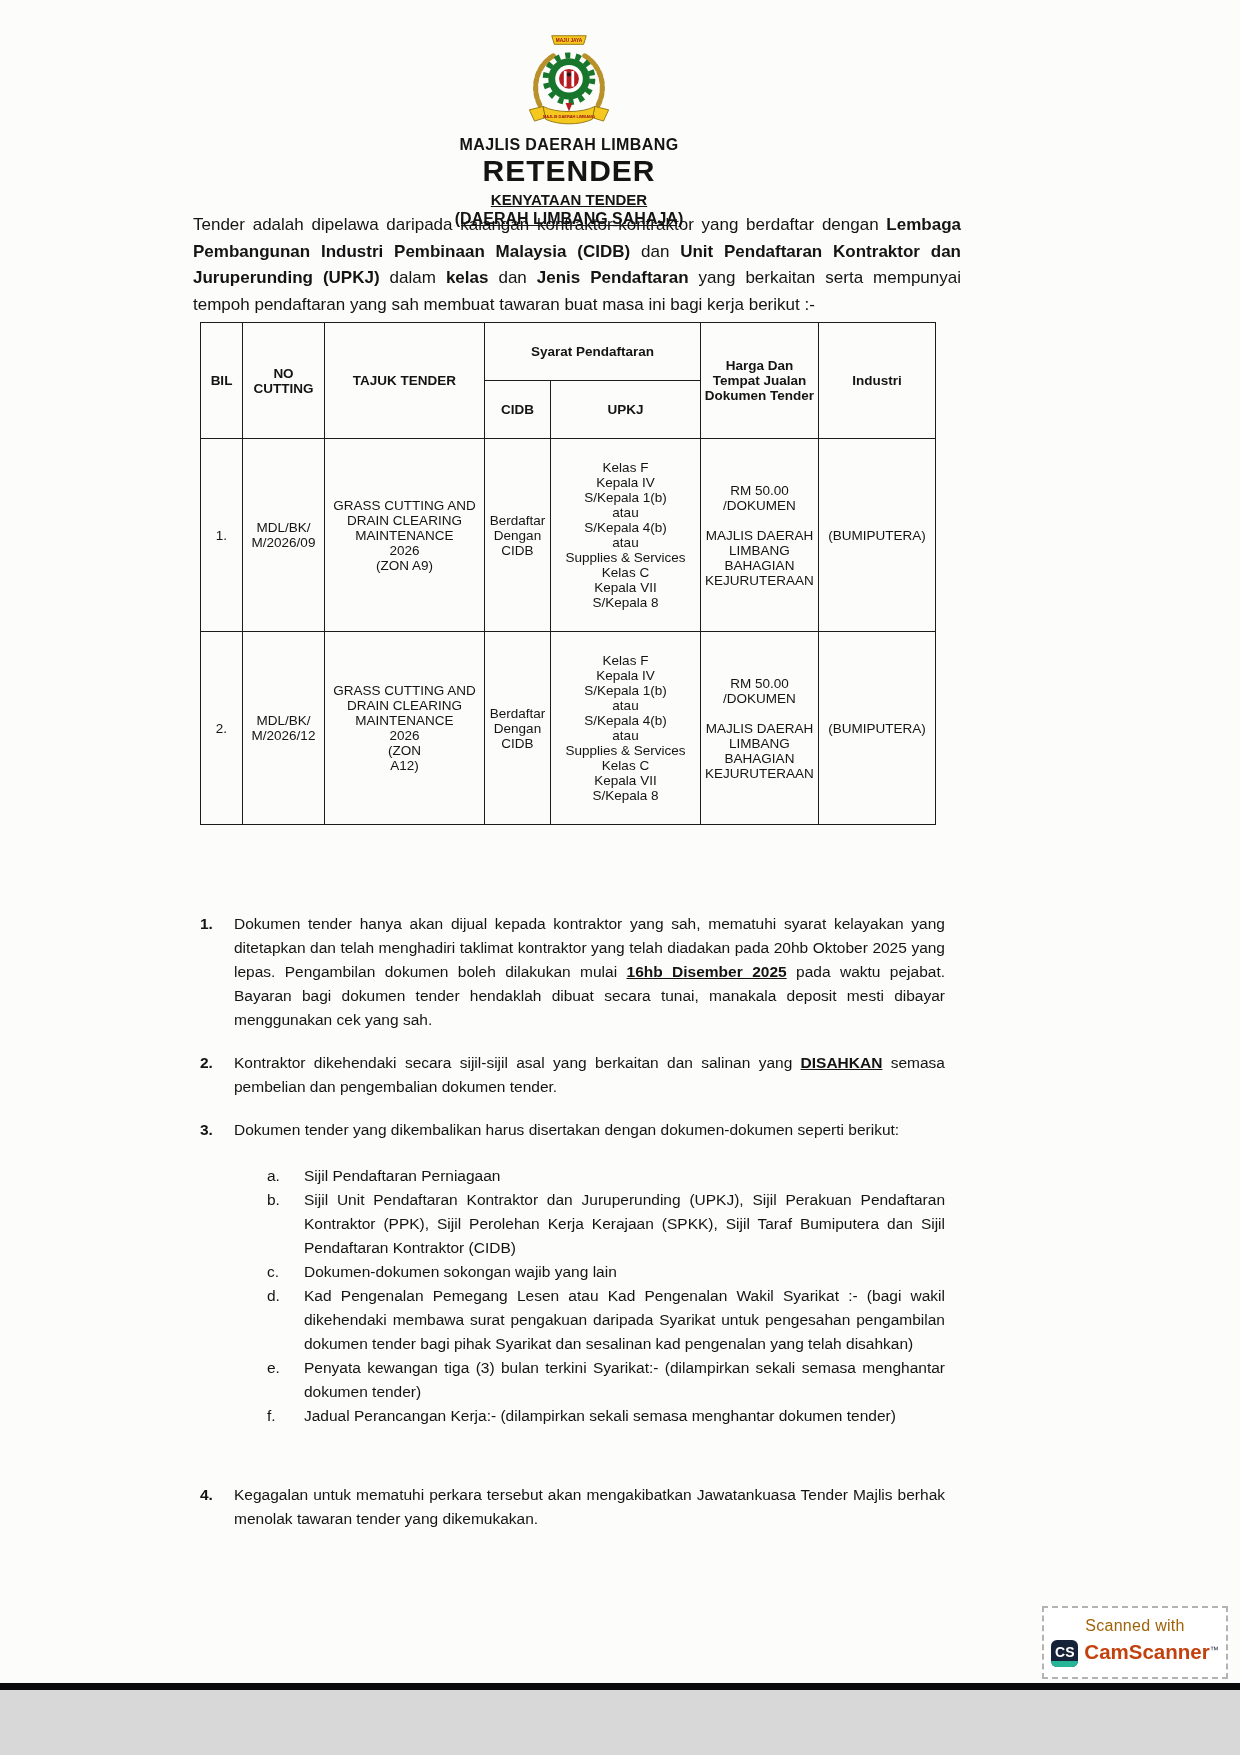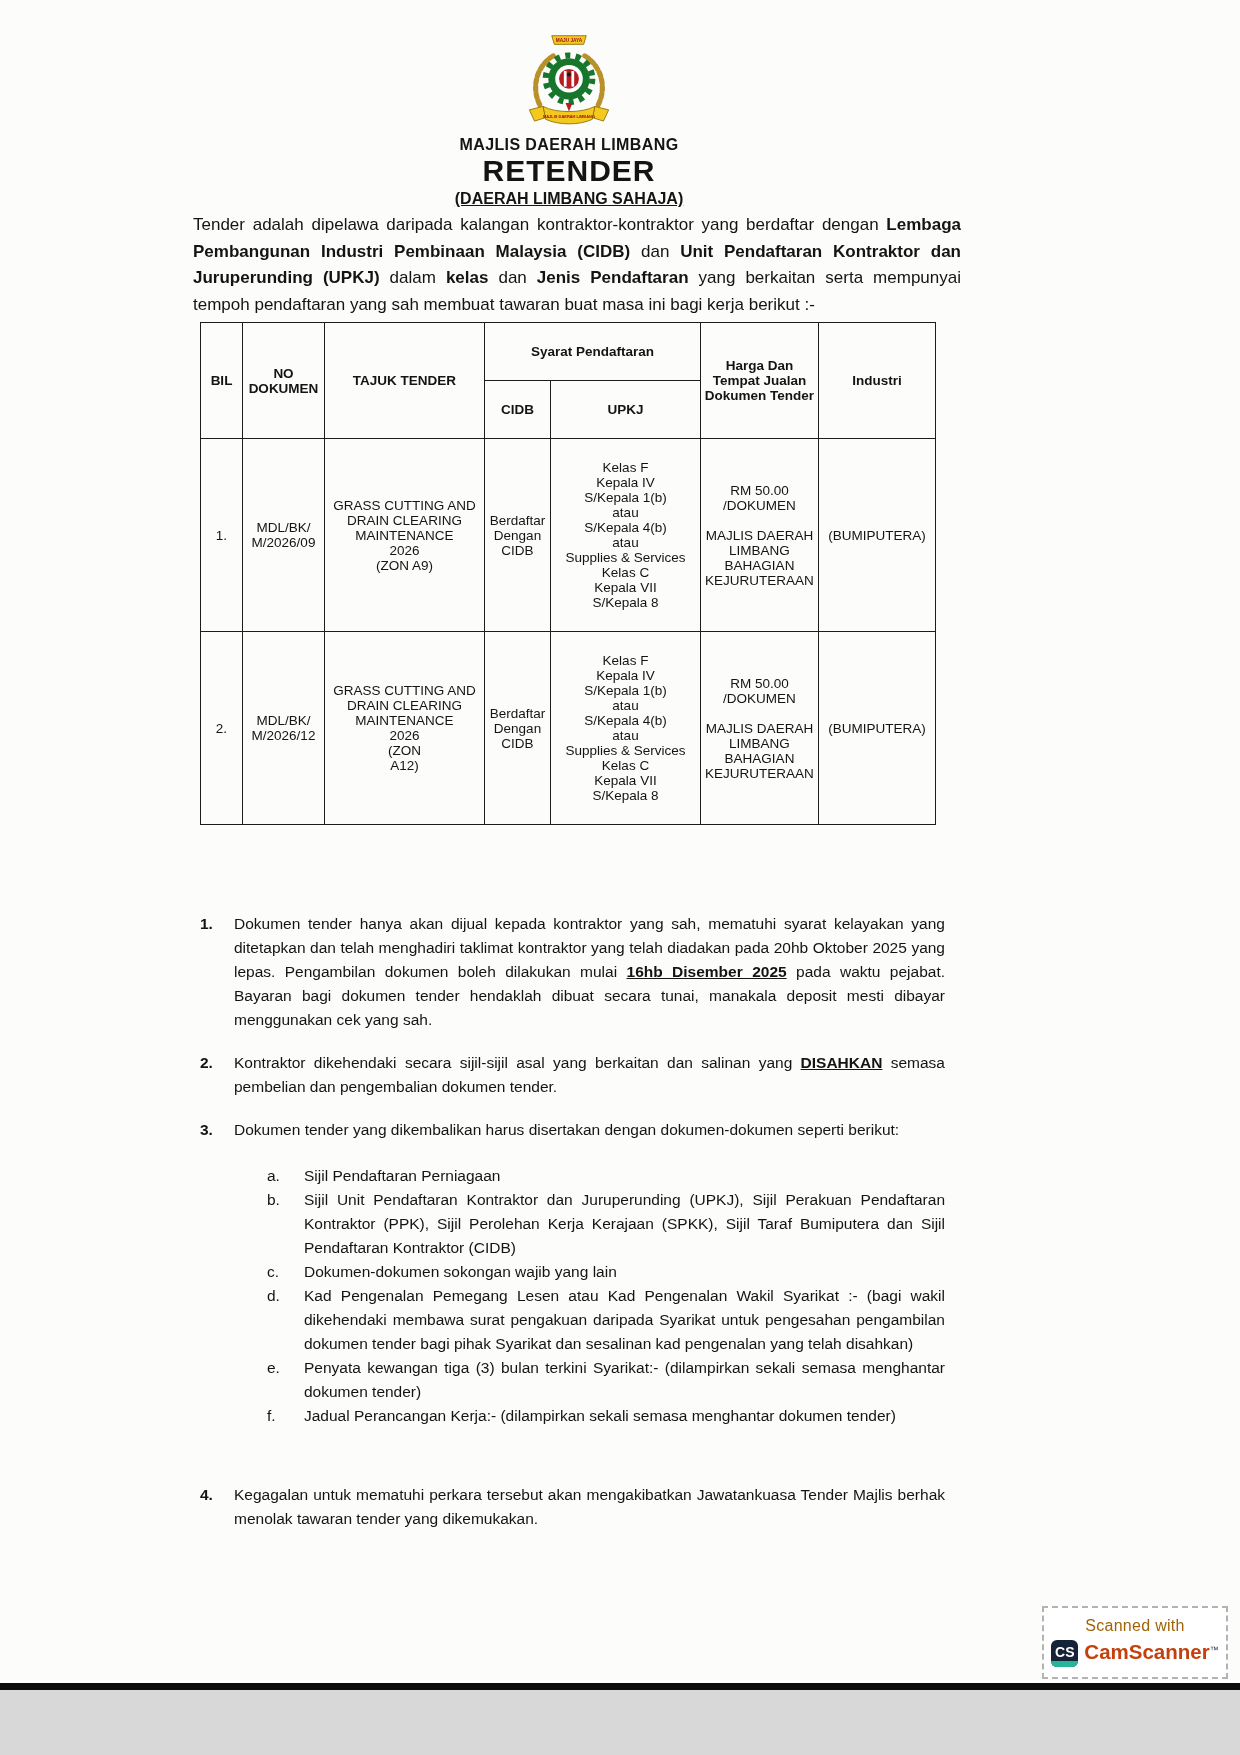--- a/index.html
+++ b/index.html
@@ -96,40 +96,41 @@
 
       <path d="M56 80 L64 80 L60 90 Z" fill="#b51d22"></path>
 
       <path d="M14 88 L30 84 L33 97 L20 101 Z" fill="#f4c81f" stroke="#8a6d00" stroke-width="1"></path>
       <path d="M106 88 L90 84 L87 97 L100 101 Z" fill="#f4c81f" stroke="#8a6d00" stroke-width="1"></path>
       <path d="M30 84 C45 92 75 92 90 84 L87 99 C72 106 48 106 33 99 Z" fill="#f4c81f" stroke="#8a6d00" stroke-width="1"></path>
       <text x="60" y="97.5" text-anchor="middle" font-size="4.6" font-weight="bold" fill="#a01318">MAJLIS DAERAH LIMBANG</text>
     </svg>
     <div class="org-name">MAJLIS DAERAH LIMBANG</div>
     <div class="doc-title">RETENDER</div>
+    <div class="doc-sub1">KENYATAAN TENDER</div>
     <div class="doc-sub2">(DAERAH LIMBANG SAHAJA)</div>
   </div>
 
   <p class="intro"><span>Tender adalah dipelawa daripada kalangan kontraktor-kontraktor yang berdaftar dengan </span><b>Lembaga Pembangunan Industri Pembinaan Malaysia (CIDB)</b><span> dan </span><b>Unit Pendaftaran Kontraktor dan Juruperunding (UPKJ)</b><span> dalam </span><b>kelas</b><span> dan </span><b>Jenis Pendaftaran</b><span> yang berkaitan serta mempunyai tempoh pendaftaran yang sah membuat tawaran buat masa ini bagi kerja berikut :-</span></p>
 
   <table class="tender">
     <colgroup>
       <col style="width:42px">
         <col style="width:82px">
         <col style="width:160px">
       <col style="width:66px">
         <col style="width:150px">
         <col style="width:118px">
         <col style="width:117px">
     </colgroup>
     <tbody>
         <tr class="h1">
       <th rowspan="2" class="prelines">BIL</th>
       <th rowspan="2" class="prelines">NO
-DOKUMEN</th>
+CUTTING</th>
       <th rowspan="2">TAJUK TENDER</th>
       <th colspan="2">Syarat Pendaftaran</th>
       <th rowspan="2" class="prelines">Harga Dan
 Tempat Jualan
 Dokumen Tender</th>
       <th rowspan="2">Industri</th>
     </tr>
     <tr class="h2">
       <th>CIDB</th>
       <th>UPKJ</th>

